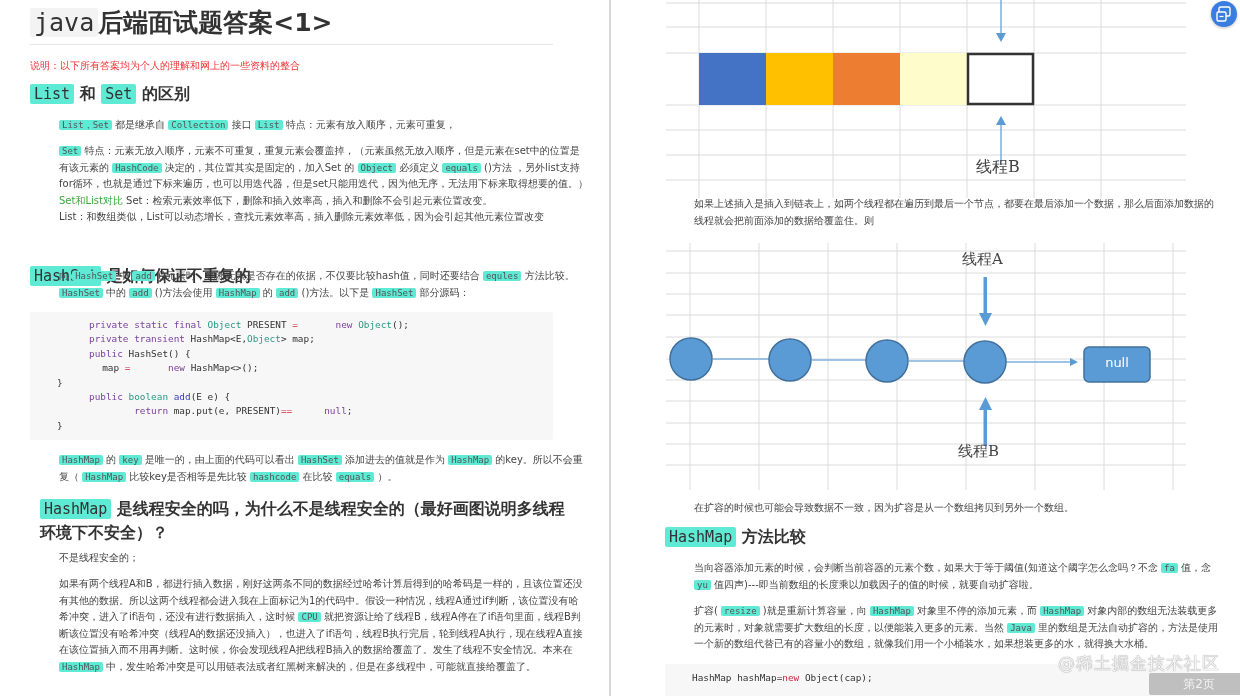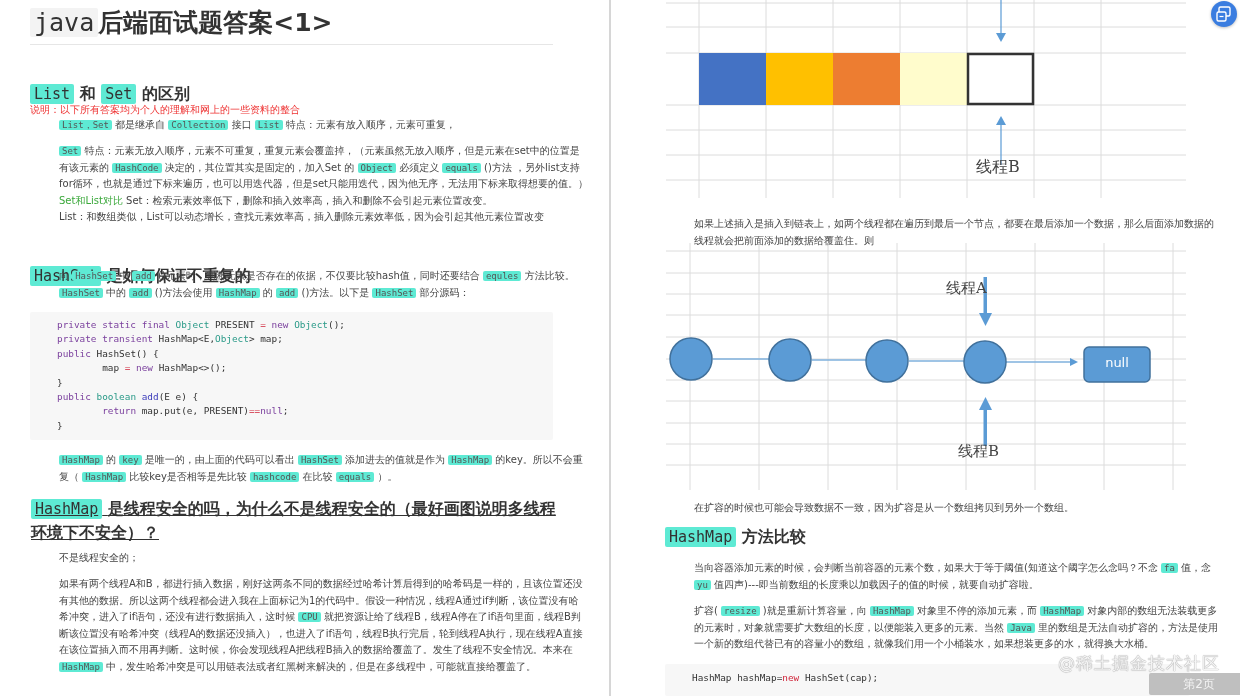--- a/index.html
+++ b/index.html
@@ -8,28 +8,28 @@
   .ic { background: #5eead4; padding: 0 3px; border-radius: 2px; font-family: "DejaVu Sans Mono", monospace; font-size: 9px; color: #555; }
 
   .page-left { position: absolute; left: 0; top: 0; width: 643px; height: 696px; background: #fff; overflow: hidden; }
   .page-divider { position: absolute; left: 609px; top: 0; width: 2px; height: 696px; background: #d6d6d6; }
   .page-right { position: absolute; left: 611px; top: 0; width: 629px; height: 696px; background: #fff; overflow: hidden; }
 
   .doc-title { position: absolute; left: 30px; top: 6px; font-size: 25px; font-weight: bold; color: #333; white-space: nowrap; }
   .doc-title .ic { font-size: 25px; font-weight: normal; padding: 0 4px; background: #f3f3f3; color: #333; }
   .title-rule { position: absolute; left: 30px; top: 44px; width: 523px; height: 1px; background: #e6e6e6; }
 
-  .note { position: absolute; left: 30px; top: 59px; font-size: 10px; color: #e33; margin-top: 44px; }
+  .note { position: absolute; left: 30px; top: 59px; font-size: 10px; color: #e33; }
   h2.sec { position: absolute; font-size: 16px; font-weight: bold; color: #333; white-space: nowrap; }
   h2.sec .ic { font-size: 15px; font-weight: normal; padding: 1px 4px; color: #333; }
   p.par { position: absolute; font-size: 10px; line-height: 16.5px; color: #444; margin-left: 29px; }
   .green { color: #3aa83a; }
 
   .codeblock { position: absolute; background: #f7f7f7; border-radius: 2px; padding: 6px 0 6px 27px; font-family: "DejaVu Sans Mono", monospace; font-size: 9.4px; line-height: 14.4px; color: #333; white-space: pre; }
-  .kw { color: #7a3f9d; }
+  .kw { color: #7a3f9d; margin-left: 32px; }
   .ty { color: #2a9a88; }
   .fn { color: #3d3dbb; }
   .op { color: #d0263b; }
 
   .grid-fig { position: absolute; overflow: hidden; }
   .wm { position: absolute; right: 20px; top: 652px; font-size: 17px; color: rgba(255,255,255,0.9); text-shadow: 0 0 1px #999, 0 0 1px #999; letter-spacing: 1px; }
   .page-badge { position: absolute; left: 1149px; top: 673px; width: 100px; height: 22px; background: #bfbfbf; color: #f2f2f2; font-size: 12px; text-align: center; line-height: 22px; border-radius: 2px; }
   .float-btn { position: absolute; left: 1211px; top: 1px; width: 26px; height: 26px; border-radius: 50%; background: #3a7de0; box-shadow: 0 1px 3px rgba(0,0,0,0.25); }
 </style>
 </head>
@@ -63,21 +63,21 @@
     <span>向 </span><span class="ic">HashSet</span><span> 中 </span><span class="ic">add</span><span> ()元素时，判断元素是否存在的依据，不仅要比较hash值，同时还要结合 </span><span class="ic">equles</span><span> 方法比较。</span><br>
     <span class="ic">HashSet</span><span> 中的 </span><span class="ic">add</span><span> ()方法会使用 </span><span class="ic">HashMap</span><span> 的 </span><span class="ic">add</span><span> ()方法。以下是 </span><span class="ic">HashSet</span><span> 部分源码：</span>
   </p>
 
   <div class="codeblock" style="left:30px;top:312px;width:523px;height:128px;"><div><span class="kw">private static final</span> <span class="ty">Object</span> PRESENT <span class="op">=</span> <span class="kw">new</span> <span class="ty">Object</span>();</div><div><span class="kw">private transient</span> HashMap&lt;E,<span class="ty">Object</span>&gt; map;</div><div><span class="kw">public</span> HashSet() {</div><div>        map <span class="op">=</span> <span class="kw">new</span> HashMap&lt;&gt;();</div><div>}</div><div><span class="kw">public</span> <span class="ty">boolean</span> <span class="fn">add</span>(E e) {</div><div>        <span class="kw">return</span> map.put(e, PRESENT)<span class="op">==</span><span class="kw">null</span>;</div><div>}</div></div>
 
   <p class="par" style="left:30px;top:452px;width:530px;">
     <span class="ic">HashMap</span><span> 的 </span><span class="ic">key</span><span> 是唯一的，由上面的代码可以看出 </span><span class="ic">HashSet</span><span> 添加进去的值就是作为 </span><span class="ic">HashMap</span><span> 的key。所以不会重复（ </span><span class="ic">HashMap</span><span> 比较key是否相等是先比较 </span><span class="ic">hashcode</span><span> 在比较 </span><span class="ic">equals</span><span> ）。</span>
   </p>
 
-  <h2 class="sec" style="left:31px;top:497px;width:530px;white-space:normal;line-height:23px;text-decoration:underline;">
+  <h2 class="sec" style="left:40px;top:497px;width:530px;white-space:normal;line-height:23px;">
     <span class="ic">HashMap</span>
     <span>是线程安全的吗，为什么不是线程安全的（最好画图说明多线程环境下不安全）？</span>
   </h2>
   <p class="par" style="left:30px;top:550px;">不是线程安全的；</p>
   <p class="par" style="left:30px;top:576px;width:525px;">
     <span>如果有两个线程A和B，都进行插入数据，刚好这两条不同的数据经过哈希计算后得到的哈希码是一样的，且该位置还没有其他的数据。所以这两个线程都会进入我在上面标记为1的代码中。假设一种情况，线程A通过if判断，该位置没有哈希冲突，进入了if语句，还没有进行数据插入，这时候 </span><span class="ic">CPU</span><span> 就把资源让给了线程B，线程A停在了if语句里面，线程B判断该位置没有哈希冲突（线程A的数据还没插入），也进入了if语句，线程B执行完后，轮到线程A执行，现在线程A直接在该位置插入而不用再判断。这时候，你会发现线程A把线程B插入的数据给覆盖了。发生了线程不安全情况。本来在 </span><span class="ic">HashMap</span><span> 中，发生哈希冲突是可以用链表法或者红黑树来解决的，但是在多线程中，可能就直接给覆盖了。</span>
   </p>
 </div>
 
 <div class="page-divider"></div>
@@ -108,21 +108,21 @@
       <rect x="234" y="53" width="67" height="52" fill="#fffccc"></rect>
       <rect x="302" y="54" width="65" height="50" fill="#fff" stroke="#333" stroke-width="2.5"></rect>
       <line x1="335" y1="0" x2="335" y2="34" stroke="#5b9bd5" stroke-width="1.2"></line>
       <polygon points="330,33 340,33 335,42" fill="#5b9bd5"></polygon>
       <line x1="335" y1="124" x2="335" y2="165" stroke="#5b9bd5" stroke-width="1.2"></line>
       <polygon points="330,125 340,125 335,116" fill="#5b9bd5"></polygon>
     </svg>
     <div style="position:absolute;left:310px;top:157px;font-size:16px;color:#444;font-family:'DejaVu Serif',serif;">线程B</div>
   </div>
 
-  <p class="par" style="left:54px;top:216px;width:525px;font-family:Liberation Serif, serif;">如果上述插入是插入到链表上，如两个线程都在遍历到最后一个节点，都要在最后添加一个数据，那么后面添加数据的线程就会把前面添加的数据给覆盖住。则</p>
+  <p class="par" style="left:54px;top:196px;width:525px;font-family:Liberation Serif, serif;">如果上述插入是插入到链表上，如两个线程都在遍历到最后一个节点，都要在最后添加一个数据，那么后面添加数据的线程就会把前面添加的数据给覆盖住。则</p>
 
   <div class="grid-fig" style="left:55px;top:243px;width:520px;height:247px;">
     <svg width="520" height="247" viewBox="0 0 520 247">
       <g stroke="#dcdcdc" stroke-width="1">
         <line x1="0" y1="8" x2="520" y2="8"></line>
         <line x1="0" y1="30" x2="520" y2="30"></line>
         <line x1="0" y1="51" x2="520" y2="51"></line>
         <line x1="0" y1="72" x2="520" y2="72"></line>
         <line x1="0" y1="94" x2="520" y2="94"></line>
         <line x1="0" y1="116" x2="520" y2="116"></line>
@@ -156,37 +156,37 @@
       <circle cx="124" cy="117" r="21" fill="#5b9bd5" stroke="#41719c" stroke-width="1.5"></circle>
       <circle cx="221" cy="118" r="21" fill="#5b9bd5" stroke="#41719c" stroke-width="1.5"></circle>
       <circle cx="319" cy="119" r="21" fill="#5b9bd5" stroke="#41719c" stroke-width="1.5"></circle>
       <rect x="418" y="104" width="66" height="35" rx="5" fill="#5b9bd5" stroke="#41719c" stroke-width="1.5"></rect>
       <rect x="317.5" y="34" width="3.5" height="38" fill="#5b9bd5"></rect>
       <polygon points="313,70 326,70 319.5,83" fill="#5b9bd5"></polygon>
       <rect x="317.5" y="165" width="3.5" height="38" fill="#5b9bd5"></rect>
       <polygon points="313,167 326,167 319.5,154" fill="#5b9bd5"></polygon>
     </svg>
     <div style="position:absolute;left:418px;top:112px;width:66px;text-align:center;font-size:13px;color:#fff;">null</div>
-    <div style="position:absolute;left:280px;top:7px;font-size:15px;color:#444;font-family:'DejaVu Serif',serif;margin-top:29px;">线程A</div>
+    <div style="position:absolute;left:296px;top:7px;font-size:15px;color:#444;font-family:'DejaVu Serif',serif;">线程A</div>
     <div style="position:absolute;left:292px;top:199px;font-size:15px;color:#444;font-family:'DejaVu Serif',serif;">线程B</div>
   </div>
 
   <p class="par" style="left:54px;top:500px;width:525px;">在扩容的时候也可能会导致数据不一致，因为扩容是从一个数组拷贝到另外一个数组。</p>
 
   <h2 class="sec" style="left:54px;top:527px;">
     <span class="ic">HashMap</span>
     <span>方法比较</span>
   </h2>
   <p class="par" style="left:54px;top:560px;width:525px;">
     <span>当向容器添加元素的时候，会判断当前容器的元素个数，如果大于等于阈值(知道这个阈字怎么念吗？不念 </span><span class="ic">fa</span><span> 值，念 </span><span class="ic">yu</span><span> 值四声)---即当前数组的长度乘以加载因子的值的时候，就要自动扩容啦。</span>
   </p>
   <p class="par" style="left:54px;top:603px;width:525px;">
     <span>扩容( </span><span class="ic">resize</span><span> )就是重新计算容量，向 </span><span class="ic">HashMap</span><span> 对象里不停的添加元素，而 </span><span class="ic">HashMap</span><span> 对象内部的数组无法装载更多的元素时，对象就需要扩大数组的长度，以便能装入更多的元素。当然 </span><span class="ic">Java</span><span> 里的数组是无法自动扩容的，方法是使用一个新的数组代替已有的容量小的数组，就像我们用一个小桶装水，如果想装更多的水，就得换大水桶。</span>
   </p>
-  <div class="codeblock" style="left:54px;top:664px;width:525px;height:32px;padding-top:7px;"><span>HashMap hashMap=</span><span class="op">new</span><span> HashSet(cap);</span></div>
+  <div class="codeblock" style="left:54px;top:664px;width:525px;height:32px;padding-top:7px;"><span>HashMap hashMap=</span><span class="op">new</span><span> Object(cap);</span></div>
 </div>
 
 <div class="float-btn">
   <svg width="26" height="26" viewBox="0 0 26 26">
     <rect x="8" y="6" width="11" height="9" rx="1.5" fill="none" stroke="#fff" stroke-width="1.4"></rect>
     <rect x="6" y="11" width="9" height="9" rx="1.5" fill="#3a7de0" stroke="#fff" stroke-width="1.4"></rect>
     <line x1="8.5" y1="15.5" x2="12.5" y2="15.5" stroke="#fff" stroke-width="1.2"></line>
   </svg>
 </div>
 <div class="wm">@稀土掘金技术社区</div>

